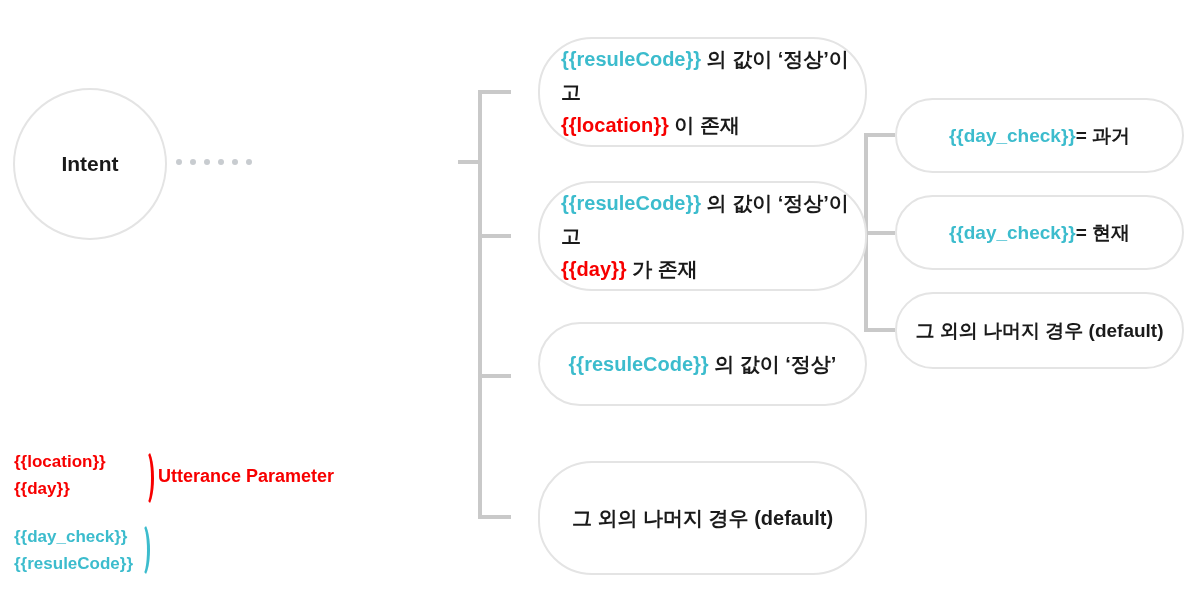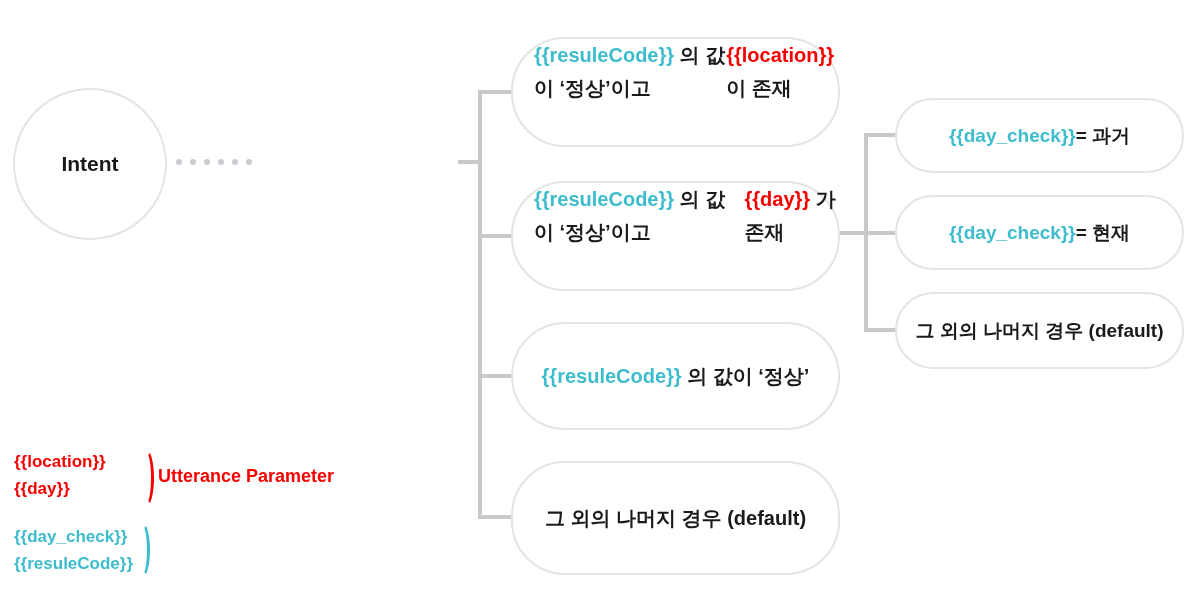--- a/index.html
+++ b/index.html
@@ -25,28 +25,28 @@
   }
   .intent-circle{left:13px; top:88px; width:154px; height:152px; border-radius:50%; gap:5px;}
   .action-pill{left:252px; top:123px; width:206px; height:80px; border-radius:40px; gap:3px;}
   .node-title{font-size:21px; font-weight:700; color:var(--ink);}
   .node-sub{font-size:20px; font-weight:700; color:var(--blue);}
 
   .dots{position:absolute; left:176px; top:159px; display:flex; gap:8px; z-index:1;}
   .dots i{width:6px; height:6px; border-radius:50%; background:#c8ccd0; display:block;}
 
   .cond-box{
-    position:absolute; left:511px; width:329px; background:#fff;
+    position:absolute; left:538px; width:329px; background:#fff;
     border:2px solid var(--border); border-radius:54px; box-sizing:border-box;
-    display:flex; flex-direction:row; justify-content:center;
+    display:flex; flex-direction:column; justify-content:center;
     font-size:20px; font-weight:700; color:var(--ink); line-height:33px; z-index:1;
   }
   .cond-1{top:37px;  height:110px; padding-left:21px;}
   .cond-2{top:181px; height:110px; padding-left:21px;}
-  .cond-3{top:322px; height:108px; align-items:center; text-align:center;}
+  .cond-3{top:322px; height:84px; align-items:center; text-align:center;}
   .cond-4{top:461px; height:114px; align-items:center; text-align:center;}
 
   .sub-box{
     position:absolute; left:895px; width:289px; height:75px; background:#fff;
     border:2px solid var(--border); border-radius:38px; box-sizing:border-box;
     display:flex; align-items:center; justify-content:center;
     font-size:19px; font-weight:700; color:var(--ink); z-index:1;
   }
   .sub-1{top:98px;} .sub-2{top:195px;} .sub-3{top:292px; height:77px;}
 

